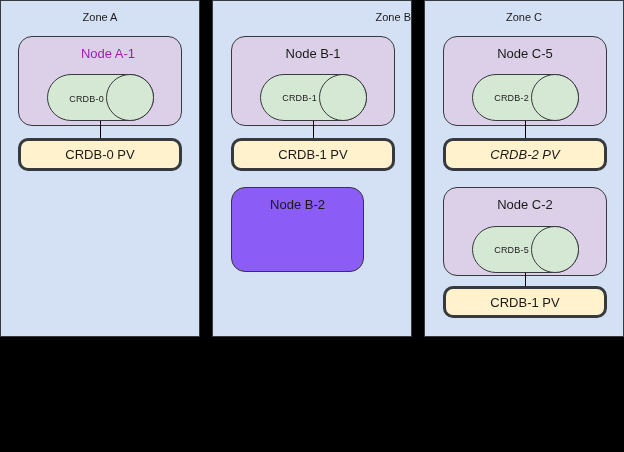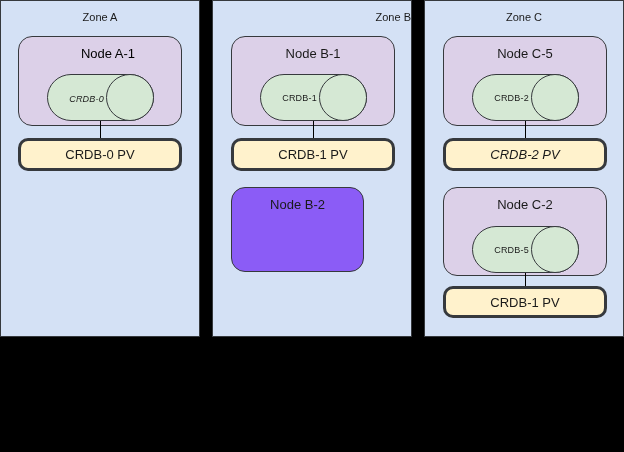--- a/index.html
+++ b/index.html
@@ -100,23 +100,23 @@
   }
 </style>
 </head>
 <body>
 
 <div id="canvas" style="background: rgb(0, 0, 0);">
     <div class="zone" style="left: 0px; top: 0px; width: 200px; height: 337px; background: rgb(212, 225, 245); border-color: rgb(54, 57, 61);">
       <div class="zone-title" style="color: rgb(26, 26, 26);">Zone A</div>
     </div>
     <div class="node" style="left: 18px; top: 36px; width: 164px; height: 90px; background: rgb(220, 208, 232); border-color: rgb(54, 57, 61);">
-      <div class="node-title" style="color: #000000; margin-left: 16px;">Node A-1</div>
+      <div class="node-title" style="color: #a21caf; margin-left: 16px;">Node A-1</div>
     </div>
-    <div class="cylinder" style="left: 47px; top: 74px; width: 107px; height: 50px; font-style: italic;">
+    <div class="cylinder" style="left: 47px; top: 74px; width: 107px; height: 50px;">
       <svg width="107" height="47" viewBox="0 0 107 47">
         <path d="M 24 0.5 L 83 0.5 A 23.5 23 0 1 1 83 46.5 L 24 46.5 A 23.5 23 0 1 1 24 0.5 Z" fill="#d5e8d4" stroke="#36393d" stroke-width="1"></path>
         <ellipse cx="83" cy="23.5" rx="23.5" ry="23" fill="#d5e8d4" stroke="#36393d" stroke-width="1"></ellipse>
       </svg>
       <div class="cyl-label" style="color: rgb(26, 26, 26);">CRDB-0</div>
     </div>
     <div class="connector" style="left: 100px; top: 121px; height: 17px; background: rgb(0, 0, 0);"></div>
     <div class="pv" style="left: 18px; top: 138px; width: 164px; height: 33px; background: rgb(255, 242, 204); border-color: rgb(54, 57, 61);">
       <span class="pv-label" style="color: rgb(26, 26, 26);">CRDB-0 PV</span>
     </div>

